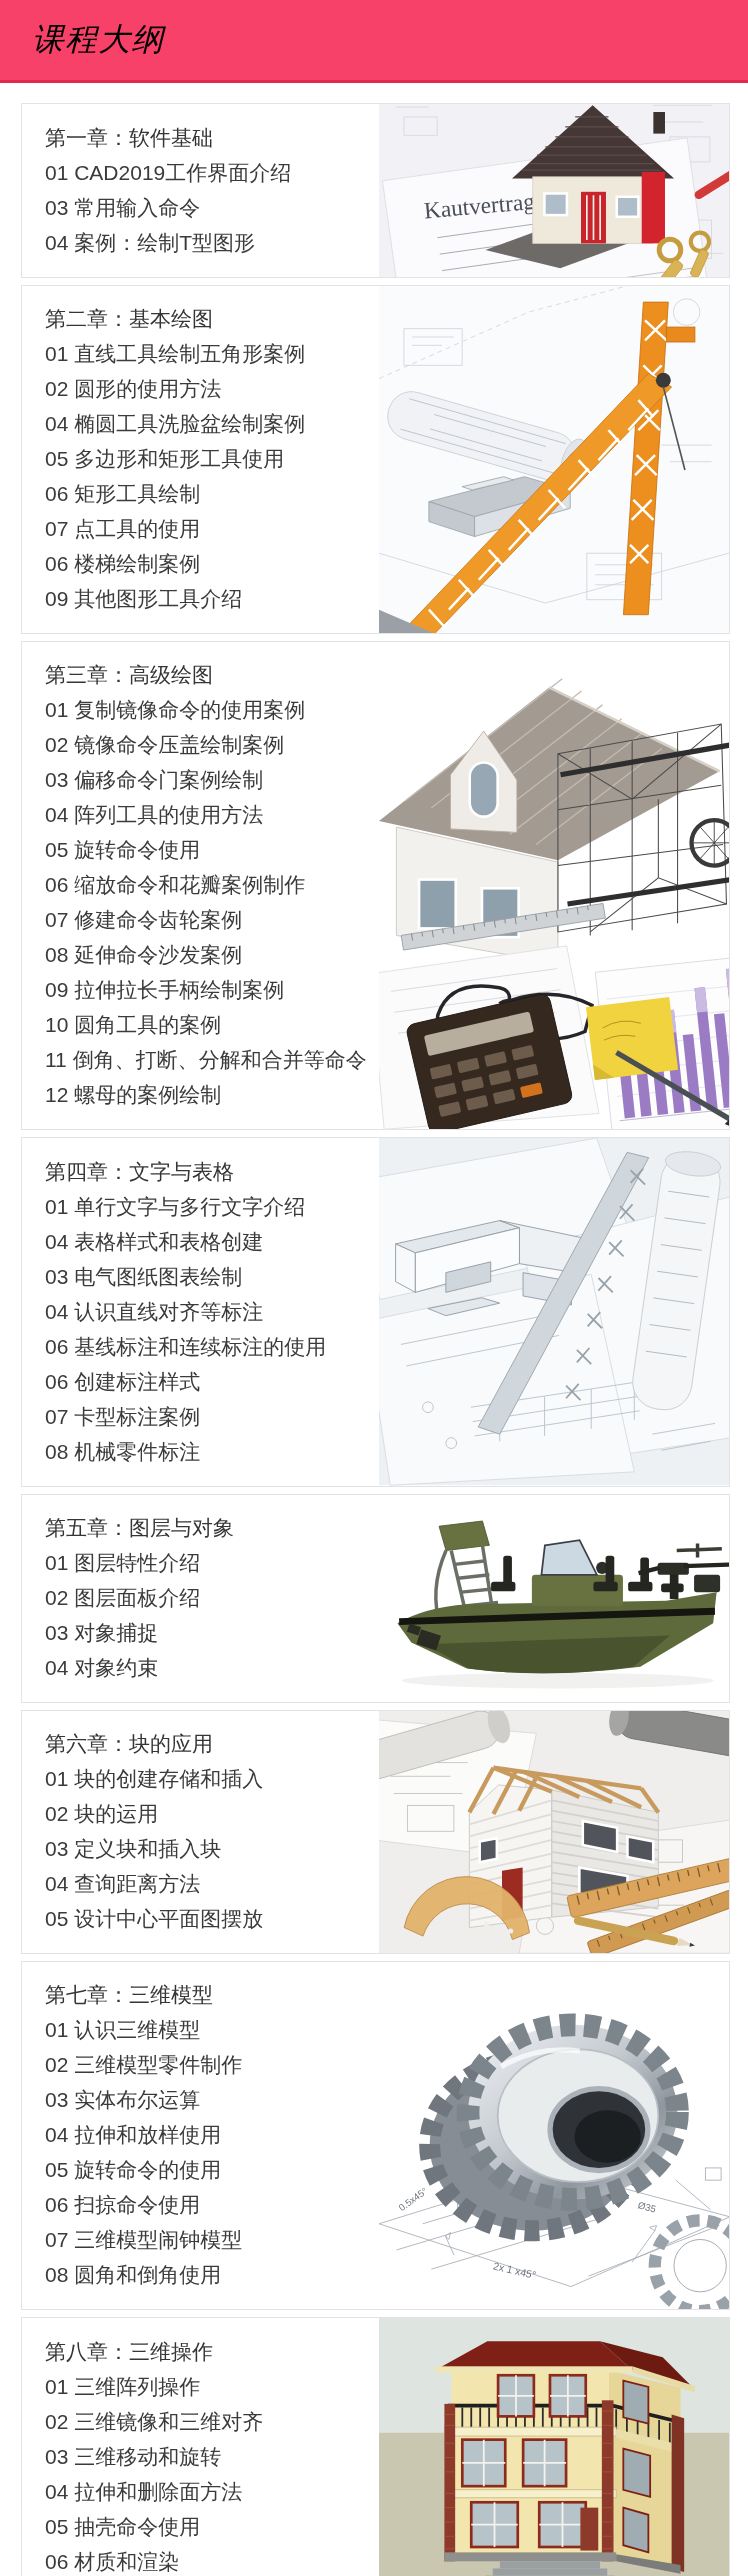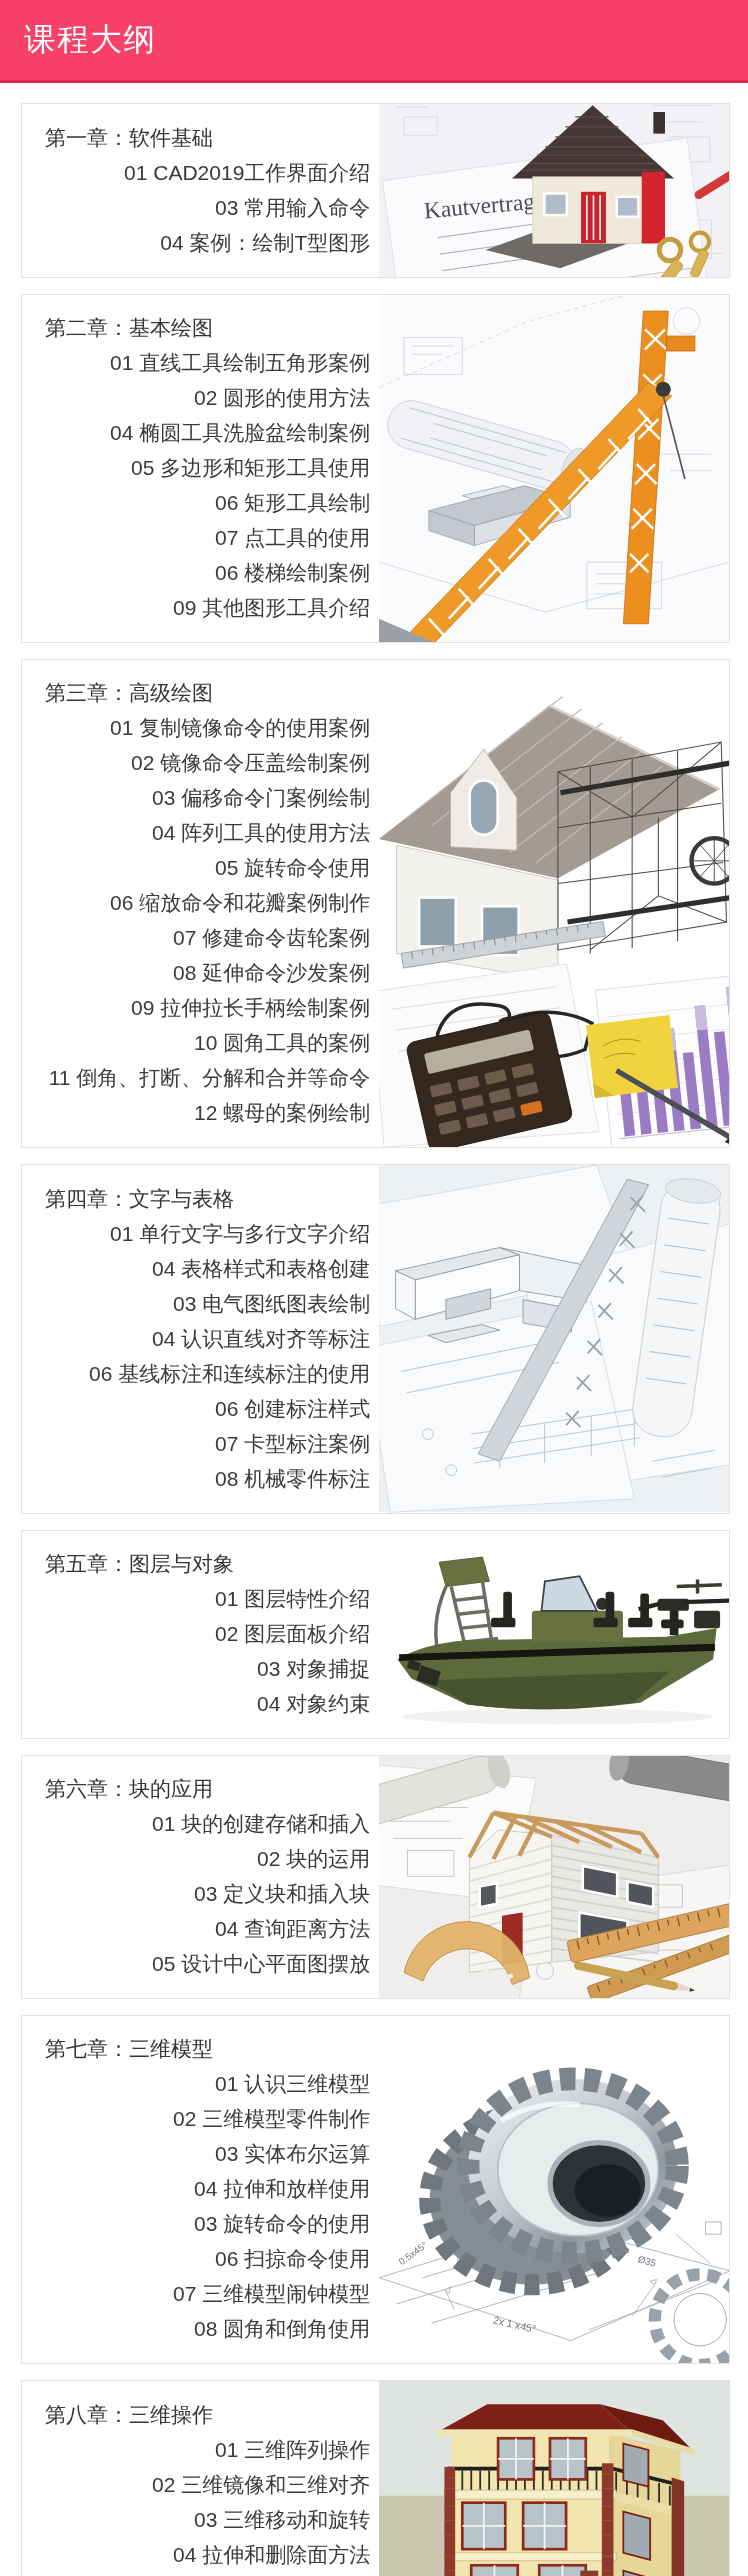--- a/index.html
+++ b/index.html
@@ -1,27 +1,27 @@
 <!DOCTYPE html>
 <html lang="zh" style="--hdr: #f74168; --hdr2: #e0294f;font-size:13.6px"><head>
 <meta charset="utf-8">
 <title>课程大纲</title>
 <style>
   html,body{margin:0;padding:0;background:#fff;}
   body{width:749px;font-family:"Liberation Sans","DejaVu Sans",sans-serif;-webkit-font-smoothing:antialiased;}
   .header{height:83px;background:var(--hdr,#f74168);border-bottom:3.4px solid var(--hdr2,#e0294f);
           display:flex;align-items:center;padding-left:24px;box-sizing:border-box;}
-  .header h1{margin:0;color:#ffffff;font-size:31.5px;font-weight:400;letter-spacing:1.7px;}
+  .header h1{margin:8px;color:#000000;font-size:31.5px;font-weight:400;letter-spacing:1.7px;font-style:italic;}
   .content{padding:20.4px 18.7px 13.6px 21px;}
   .sec{width:709px;box-sizing:border-box;border:0.9px solid #e3e3e6;background:#fff;
-       display:flex;margin-bottom:16px;gap:7px;}
+       display:flex;margin-bottom:7px;gap:7px;}
   .txt{width:350px;flex:none;box-sizing:border-box;padding:15.3px 1.7px 17px 23px;
        font-size:21px;line-height:35px;color:#3b3b3d;}
   .txt h2{margin:0;font-size:21px;font-weight:400;color:#353537;}
-  ul.items{list-style:none;margin:0;padding:0;text-align:right;}
+  ul.items{list-style:none;margin:0;padding:0;}
   .pic{flex:1;position:relative;overflow:hidden;background:#fff;}
   .pic svg{position:absolute;left:0;top:0;width:100%;height:100%;display:block;}
 </style>
 </head>
 <body>
 
 <header class="header">
   <h1>课程大纲</h1>
 </header>
 
@@ -434,21 +434,21 @@
   </section>
 
   <section class="sec">
     <div class="txt">
       <h2>第七章：三维模型</h2>
       <ul class="items">
           <li>01 认识三维模型</li>
           <li>02 三维模型零件制作</li>
           <li>03 实体布尔运算</li>
           <li>04 拉伸和放样使用</li>
-          <li>03 旋转命令的使用</li>
+          <li>05 旋转命令的使用</li>
           <li>06 扫掠命令使用</li>
           <li>07 三维模型闹钟模型</li>
           <li>08 圆角和倒角使用</li>
         </ul>
     </div>
     <div class="pic" aria-label="金属齿轮模型放在带尺寸标注(2x 1 x45°、0.5x45°)的机械图纸上">
       <svg viewBox="0 0 421 398" preserveAspectRatio="xMidYMid slice">
         <defs>
           <linearGradient id="met" x1="0" y1="0" x2="1" y2="1">
             <stop offset="0" stop-color="#f2f4f6"></stop>

